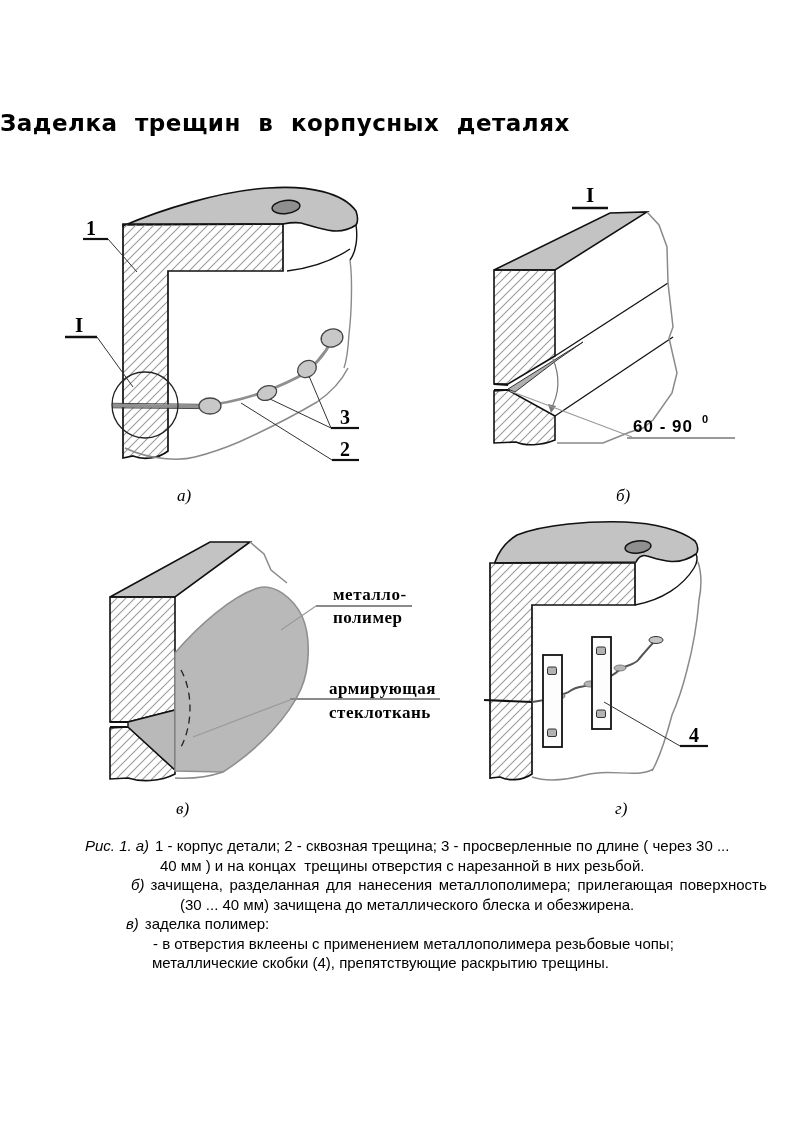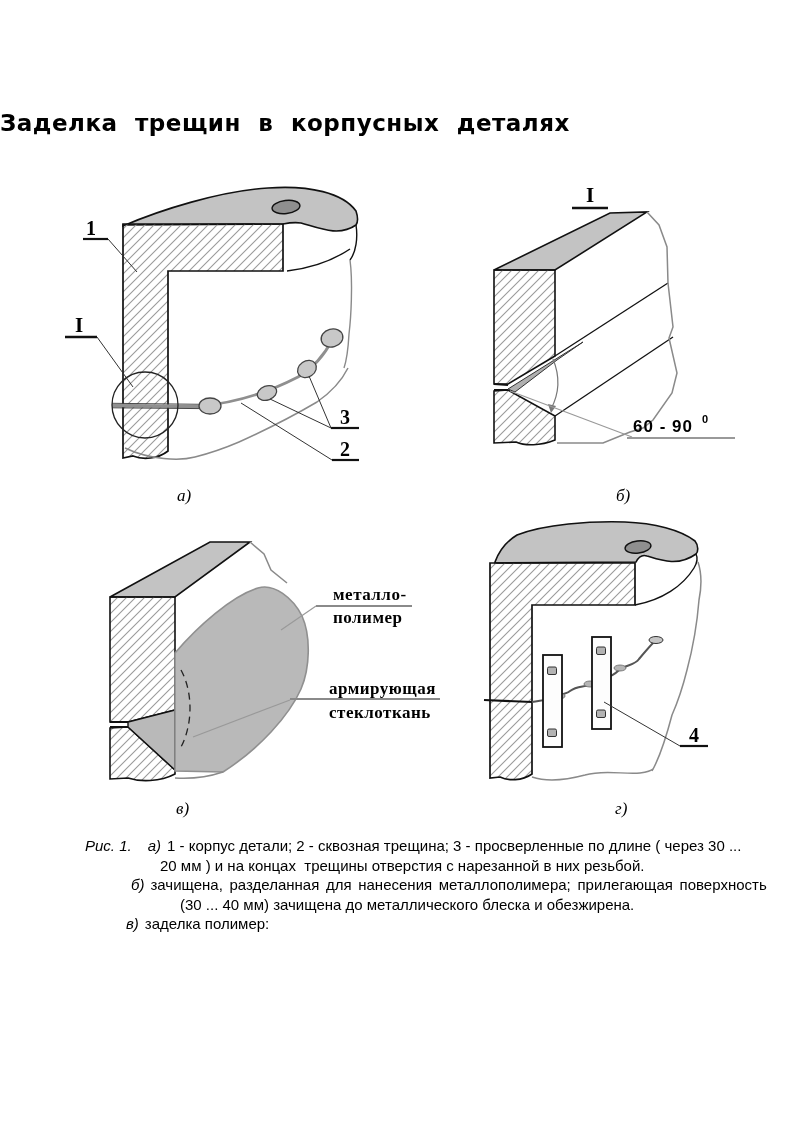--- a/index.html
+++ b/index.html
@@ -7,21 +7,21 @@
         font-family:"Liberation Sans",sans-serif;color:#000;}
   .title{position:absolute;left:0;top:110px;width:100%;
          font-family:"DejaVu Sans",sans-serif;font-weight:bold;font-size:23px;
          word-spacing:9px;letter-spacing:.5px;}
   .fig-svg{position:absolute;}
   .sublabel{position:absolute;font-family:"Liberation Serif",serif;font-style:italic;
             font-size:17px;}
   .caption{position:absolute;left:85px;top:836px;width:680px;font-size:15px;
            line-height:19.5px;}
   .cap-line{white-space:pre;}
-  .figref{font-style:italic;margin-right:16px;}
+  .figref{font-style:italic;margin-right:4px;}
   .pfx{font-style:italic;margin-right:6px;}
   .wide{word-spacing:2.5px;}
   
   text{fill:#000;}
   .num{font-family:"Liberation Serif",serif;font-weight:bold;font-size:20px;}
   .romanI{font-family:"Liberation Serif",serif;font-weight:bold;font-size:21px;}
   .angle{font-family:"Liberation Sans",sans-serif;font-weight:bold;font-size:17px;letter-spacing:1px;}
   .angle-sup{font-family:"Liberation Sans",sans-serif;font-weight:bold;font-size:11px;}
   .mat{font-family:"Liberation Serif",serif;font-weight:bold;font-size:17px;letter-spacing:.5px;}
 </style>
@@ -146,19 +146,21 @@
     <rect x="156.5" y="127" width="9" height="7.5" rx="1.5" fill="#b3b3b3" stroke="#333" stroke-width="1"></rect>
     <rect x="156.5" y="190" width="9" height="7.5" rx="1.5" fill="#b3b3b3" stroke="#333" stroke-width="1"></rect>
     <text class="num" x="249" y="222">4</text>
     <line x1="240" y1="226" x2="268" y2="226" stroke="#111" stroke-width="2.2"></line>
     <line x1="240" y1="226" x2="164" y2="182" stroke="#333" stroke-width="1"></line>
   </svg>
   <div class="sublabel" style="left:615px;top:799px">г)</div>
 
   <div class="caption">
     <div class="cap-line"><span class="figref">Рис. 1.</span><span class="pfx">а)</span><span>1 - корпус детали; 2 - сквозная трещина; 3 - просверленные по длине ( через 30 ...</span></div>
-    <div class="cap-line" style="padding-left:75px"><span>20 мм ) и на концах  трещины отверстия с нарезанной в них резьбой.</span></div>
+    <div class="cap-line" style="padding-left:75px"><span>40 мм ) и на концах  трещины отверстия с нарезанной в них резьбой.</span></div>
     <div class="cap-line wide" style="padding-left:46px"><span class="pfx">б)</span><span>зачищена, разделанная для нанесения металлополимера; прилегающая поверхность</span></div>
     <div class="cap-line" style="padding-left:95px"><span>(30 ... 40 мм) зачищена до металлического блеска и обезжирена.</span></div>
     <div class="cap-line" style="padding-left:41px"><span class="pfx">в)</span><span>заделка полимер:</span></div>
+    <div class="cap-line" style="padding-left:68px"><span>- в отверстия вклеены с применением металлополимера резьбовые чопы;</span></div>
+    <div class="cap-line" style="padding-left:67px"><span>металлические скобки (4), препятствующие раскрытию трещины.</span></div>
   </div>
 
 </div>
 
 </body></html>

